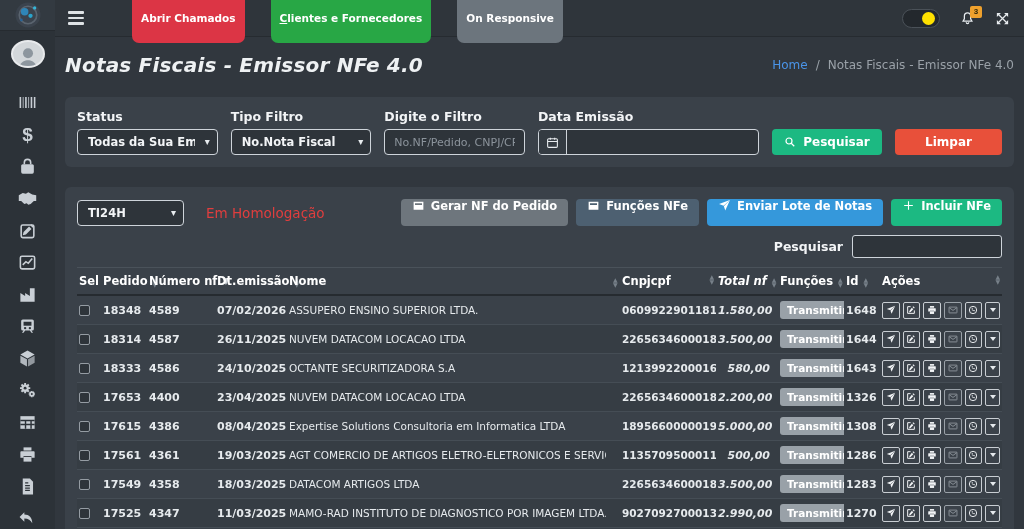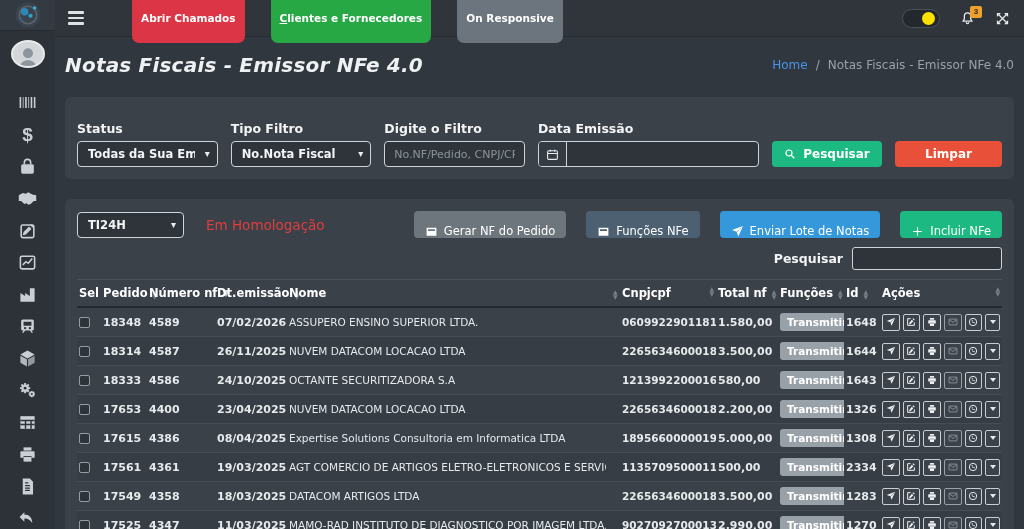--- a/index.html
+++ b/index.html
@@ -39,21 +39,21 @@
   
   .content { flex:1; padding:10px 10px 7px 10px; overflow:hidden; }
   .page-head { display:flex; align-items:center; justify-content:space-between; margin:6px 0 20px 0; }
   .page-title { font-size:20px; font-style:italic; font-weight:bold; color:#eef1f3; letter-spacing:.2px; }
   .breadcrumb { font-size:12px; color:#9aa1a8; display:flex; gap:8px; align-items:center; }
   .breadcrumb a { color:var(--link); text-decoration:none; cursor:pointer; }
 
   .card { background:#3a4149; border-radius:6px; padding:12px; }
 
   
-  .filter-row { display:flex; gap:13px; align-items:flex-end;margin-top:12px; }
+  .filter-row { display:flex; gap:13px; align-items:flex-end; }
   .fgroup { display:flex; flex-direction:column; gap:5px; }
   .fgroup label { font-size:12.5px; font-weight:bold; color:#f2f4f6; }
   .f-status,.f-tipo,.f-digite { flex:1.05; }
   .f-data { flex:1.65; }
   .selwrap { position:relative; }
   .selwrap select { width:100%; height:26px; background:#2e343a; border:1px solid #ced4da; border-radius:4px; color:#f2f4f6; font-weight:bold; font-size:11.5px; padding:0 22px 0 10px; appearance:none; -webkit-appearance:none; font-family:inherit; cursor:pointer; }
   .selwrap .chev { position:absolute; right:8px; top:50%; transform:translateY(-58%); color:#e8ecef; font-size:10px; pointer-events:none; }
   .txtin { height:26px; background:#2e343a; border:1px solid #ced4da; border-radius:4px; color:#f2f4f6; font-size:11px; padding:0 9px; font-family:inherit; width:100%; font-weight:bold; }
   .txtin::placeholder { color:#8b939b; font-weight:normal; }
   .dategrp { display:flex; height:26px; border:1px solid #ced4da; border-radius:4px; overflow:hidden; background:#2e343a; }
@@ -64,21 +64,21 @@
   .fbtn svg { width:12px; height:12px; }
   .btn-search { background:var(--green); width:110px; }
   .btn-clear  { background:var(--redbtn); width:107px; }
 
   
   .table-card { margin-top:20px; height:400px; padding-bottom:0; }
   .toolbar-row { display:flex; align-items:center; }
   .co-sel { width:107px; }
   .env { margin-left:22px; font-size:13.5px; color:var(--envred); }
   .tb-actions { margin-left:auto; display:flex; gap:8px; }
-  .abtn2 { height:27px; border:none; border-radius:4px; color:#fff; font-weight:normal; font-size:11.5px; padding:0 11px; display:flex; align-items:flex-end; gap:6px; cursor:pointer; font-family:inherit;margin-left:12px; }
+  .abtn2 { height:27px; border:none; border-radius:4px; color:#fff; font-weight:bold; font-size:11.5px; padding:0 11px; display:flex; align-items:flex-start; gap:6px; cursor:pointer; font-family:inherit; }
   .abtn2 svg { width:13px; height:13px; }
   .btn-gerar { background:#6e767d; }
   .btn-funcoes { background:var(--steel); }
   .btn-lote { background:var(--blue); }
   .btn-incluir { background:var(--green); }
   .search-row { display:flex; justify-content:flex-end; align-items:center; gap:9px; margin-top:9px; }
   .search-row label { font-size:12.5px; font-weight:bold; color:#f2f4f6; }
   .search-row input { width:150px; height:23px; background:#2e343a; border:1px solid #ced4da; border-radius:3px; color:#f2f4f6; font-size:11px; padding:0 7px; font-family:inherit; }
 
   table { width:100%; border-collapse:collapse; table-layout:fixed; margin-top:9px; }
@@ -86,21 +86,21 @@
   tbody td { font-size:11px; color:#e6eaed; padding:5px 2px; border-bottom:1px solid #454d55; white-space:nowrap; overflow:hidden; height:27px; }
   tbody tr:nth-child(even) { background:rgba(0,0,0,.06); }
   .sort { display:inline-flex; flex-direction:column; align-items:center; margin-left:5px; color:#778089; font-size:6px; line-height:5px; vertical-align:middle; }
   .sort::before { content:"▲"; }
   .sort::after { content:"▼"; }
   .sort.down::before { content:""; }
   .sort.down::after { content:"▼"; font-size:9px; line-height:9px; color:#ced4d9; }
   .c-pedido,.c-num,.c-dt,.c-total,.c-id { font-weight:bold; }
   .c-cnpj { font-weight:bold; font-size:10.5px; }
   .c-nome { font-size:10.5px; }
-  .c-total,.h-total { text-align:left; padding-right:8px !important; }
+  .c-total,.h-total { text-align:right; padding-right:8px !important;font-style:italic; }
   .c-sit,.h-sit { text-align:center !important; }
   .chk { appearance:none; -webkit-appearance:none; width:11px; height:11px; border:1px solid #959ca3; border-radius:2px; background:#2e343a; cursor:pointer; vertical-align:middle; }
   .badge { background:var(--badge); color:#fff; font-size:10.5px; font-weight:bold; padding:3px 7px; border-radius:3px; display:inline-block; cursor:pointer; }
   .acts { display:flex; gap:3px; align-items:center; }
   .rbtn { width:18px; height:17px; background:#3b424a; border:1px solid #c9ced3; border-radius:2px; color:#f2f4f6; display:flex; align-items:center; justify-content:center; cursor:pointer; padding:0; }
   .rbtn svg { width:10px; height:10px; }
   .rbtn.dim { color:#8d949b; border-color:#9aa1a8; }
   .rbtn.drop { width:15px; }
   .caret { width:0; height:0; border-left:3.5px solid transparent; border-right:3.5px solid transparent; border-top:4.5px solid #e6eaed; }
 </style>
@@ -640,21 +640,21 @@
   <tr>
     <td><input type="checkbox" class="chk" style=""></td>
     <td class="c-pedido">17561</td>
     <td class="c-num">4361</td>
     <td class="c-dt">19/03/2025</td>
     <td class="c-nome">AGT COMERCIO DE ARTIGOS ELETRO-ELETRONICOS E SERVICOS LTDA.</td>
     <td></td>
     <td class="c-cnpj">11357095000111</td>
     <td class="c-total">500,00</td>
     <td class="c-sit"><span class="badge">Transmitir</span></td>
-    <td class="c-id">2334</td>
+    <td class="c-id">1286</td>
     <td>
       <div class="acts">
         <button class="rbtn">
                       <svg viewBox="0 0 24 24" fill="currentColor">
                         <path d="M22 2L2 9.3l8.4 3z"></path>
                         <path d="M10.8 13.5L13.5 21 22 2z"></path>
                       </svg>
                     </button>
         <button class="rbtn">
                       <svg viewBox="0 0 24 24">

